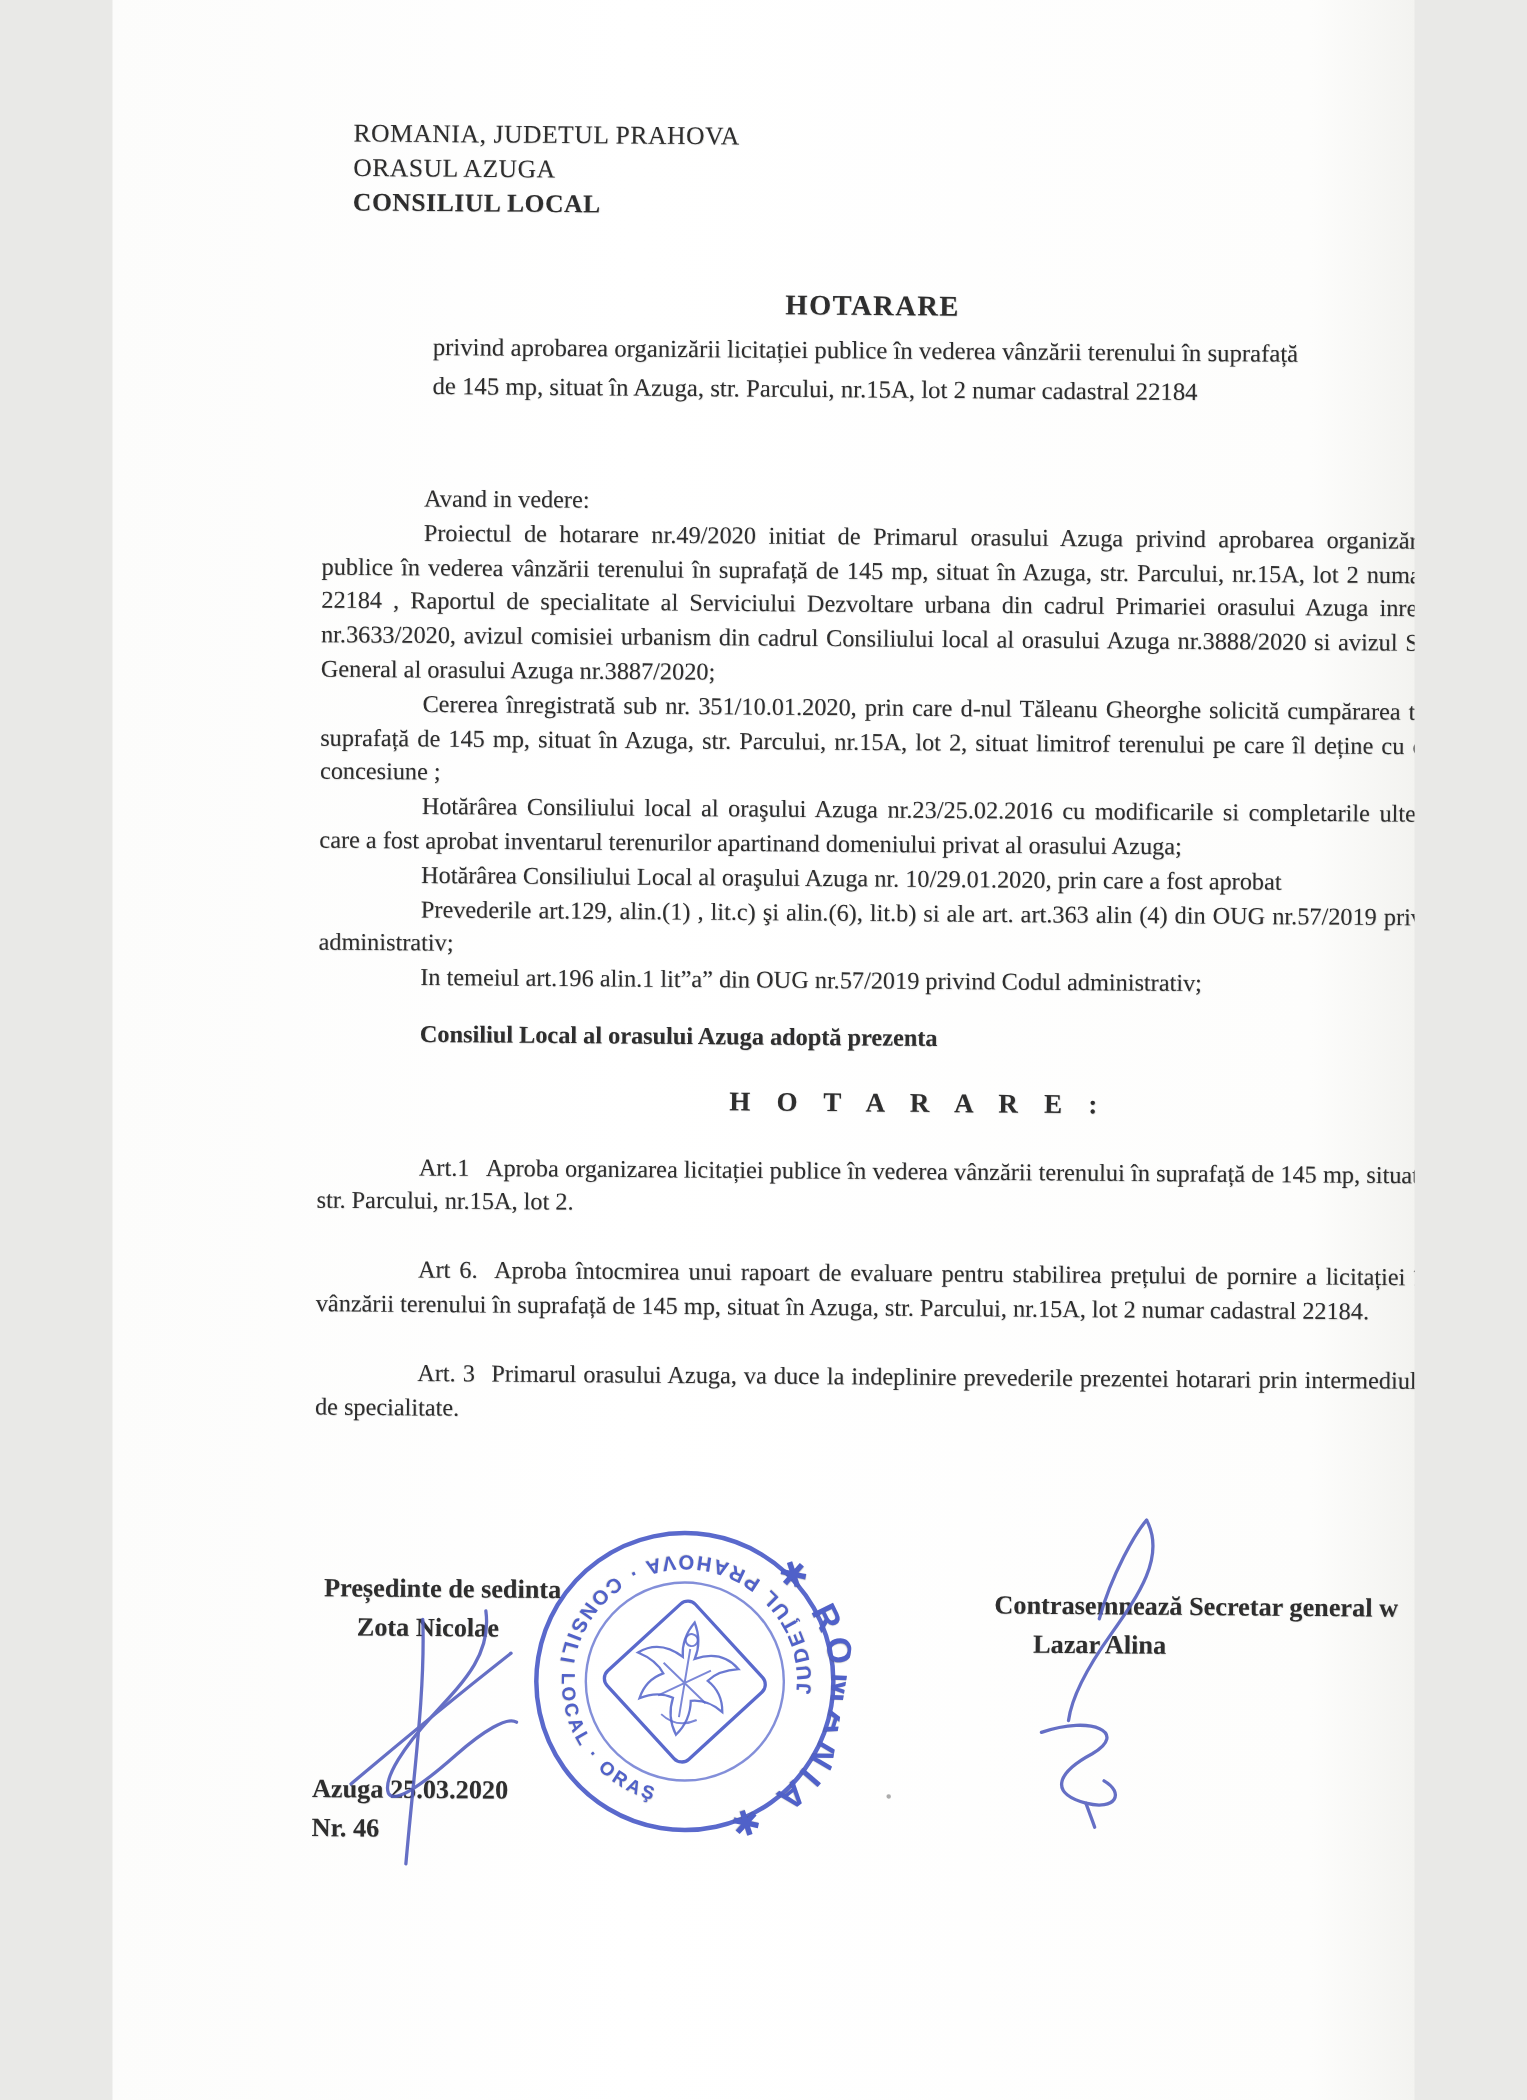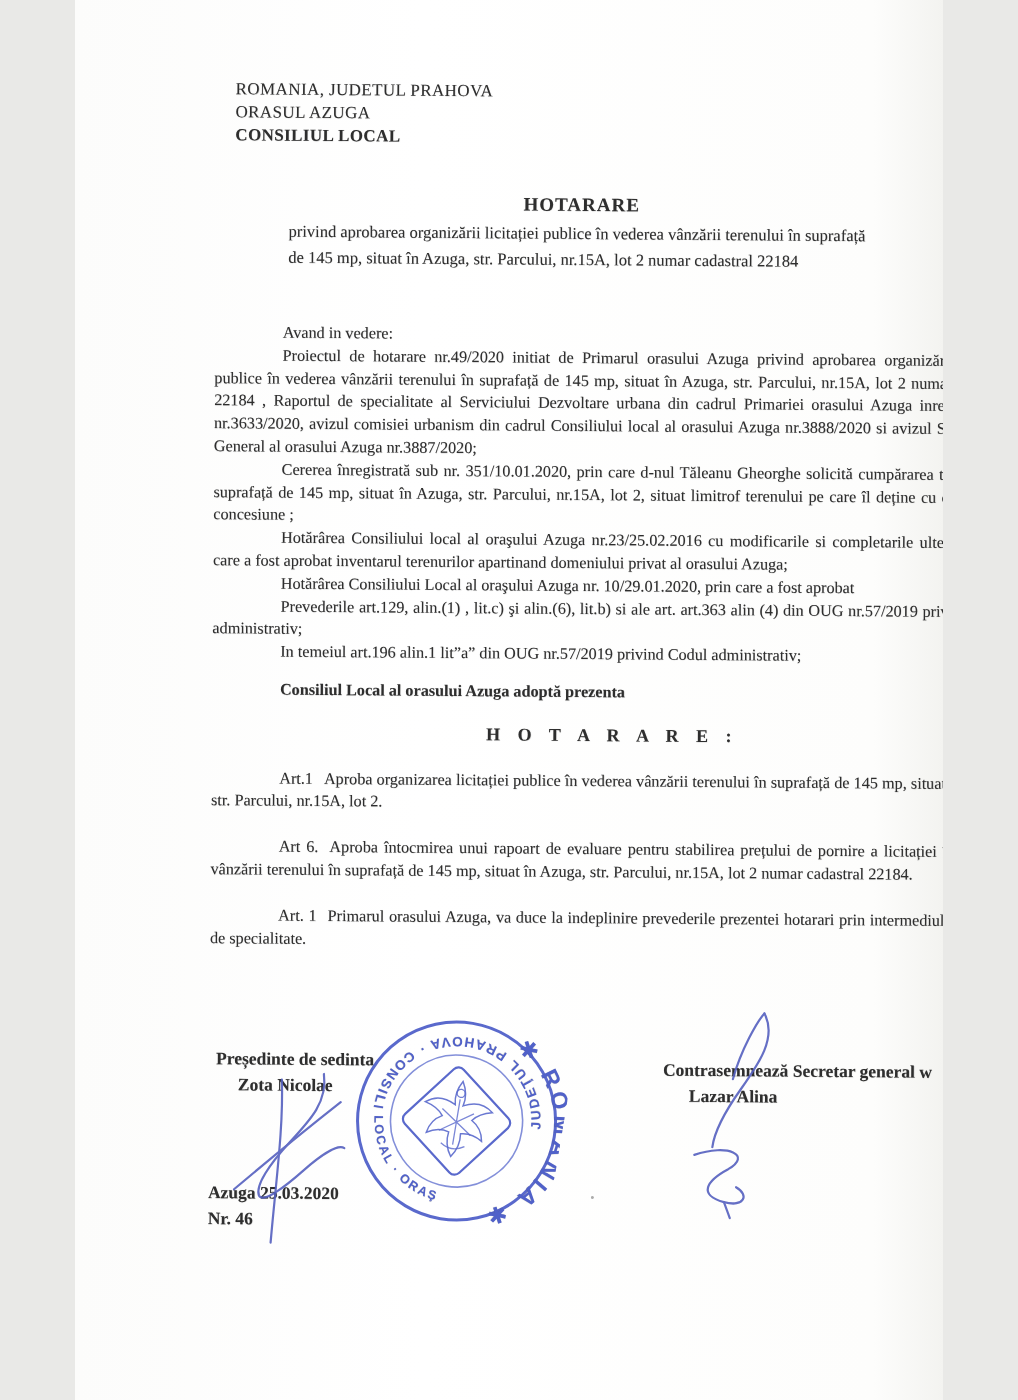--- a/index.html
+++ b/index.html
@@ -74,21 +74,21 @@
       <p class="indent adopt">Consiliul Local al orasului Azuga adoptă prezenta</p>
       <p class="heading2">H O T A R A R E :</p>
 
       <p class="indent art">
         <b class="art-label">Art.1</b><span>Aproba organizarea licitației publice în vederea vânzării terenului în suprafață  de 145  mp, situat în Azuga, str. Parcului, nr.15A, lot 2.</span>
       </p>
       <p class="indent art">
         <b class="art-label">Art 6.</b><span>Aproba întocmirea unui rapoart de evaluare pentru stabilirea prețului de pornire a licitației în vederea vânzării terenului în suprafață  de 145  mp, situat în Azuga, str. Parcului, nr.15A, lot 2 numar cadastral 22184.</span>
       </p>
       <p class="indent art">
-        <b class="art-label">Art. 1</b><span>Primarul orasului Azuga, va duce la indeplinire prevederile prezentei hotarari prin intermediul birourilor de specialitate.</span>
+        <b class="art-label">Art. 3</b><span>Primarul orasului Azuga, va duce la indeplinire prevederile prezentei hotarari prin intermediul birourilor de specialitate.</span>
       </p>
     </div>
 
     <div class="sig sig-president">
       <div>Președinte de sedinta</div>
       <div class="sig-name">Zota Nicolae</div>
     </div>
 
     <div class="sig sig-secretary">
       <div>Contrasemnează  Secretar general w</div>

